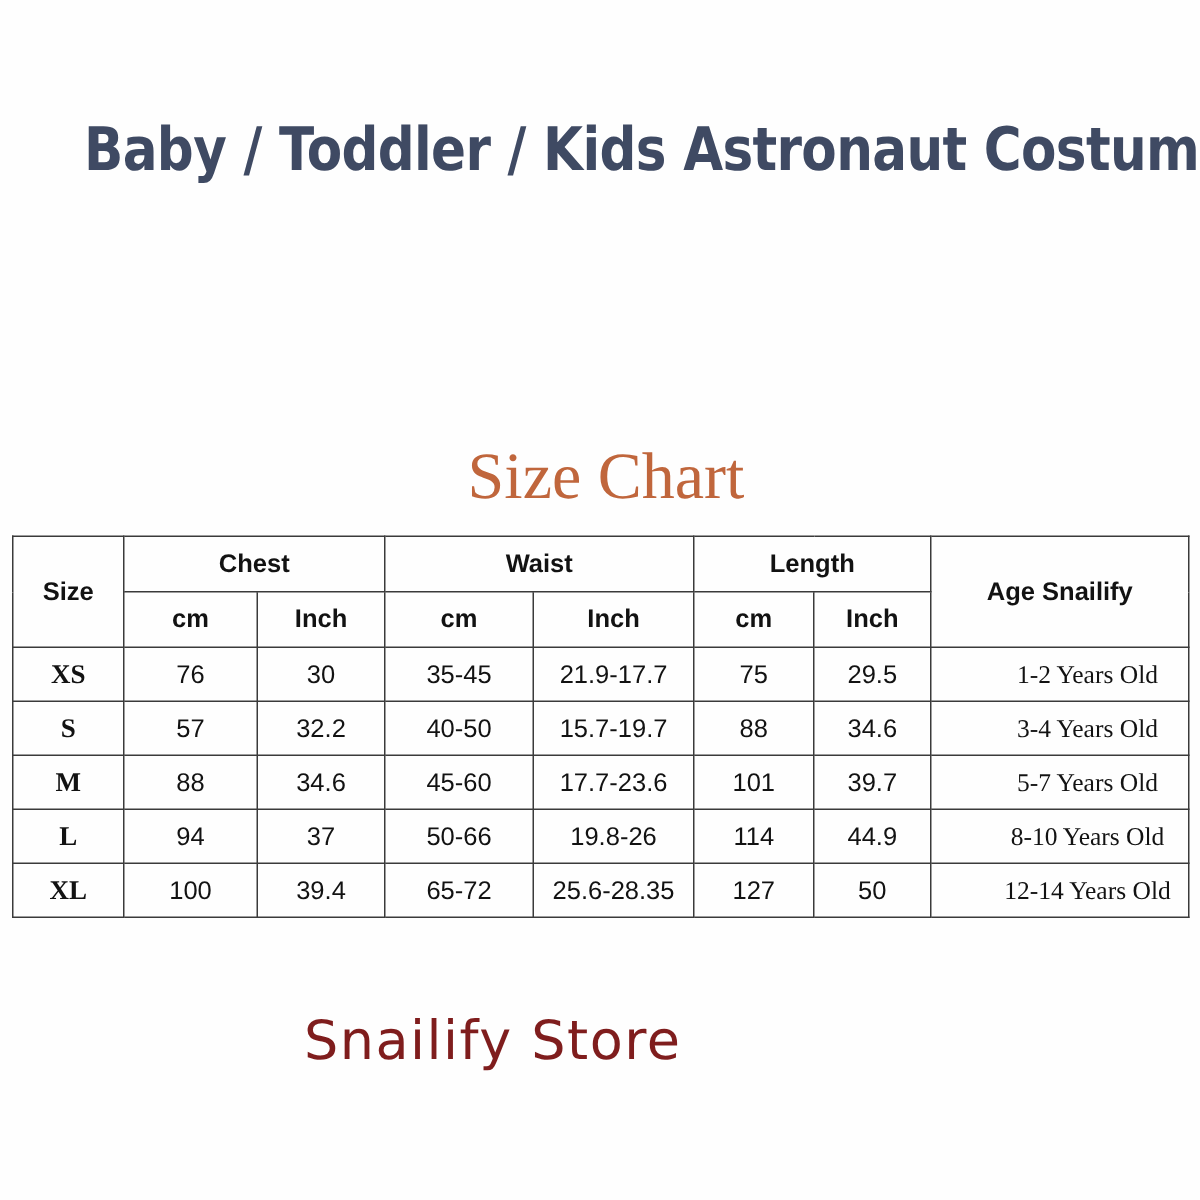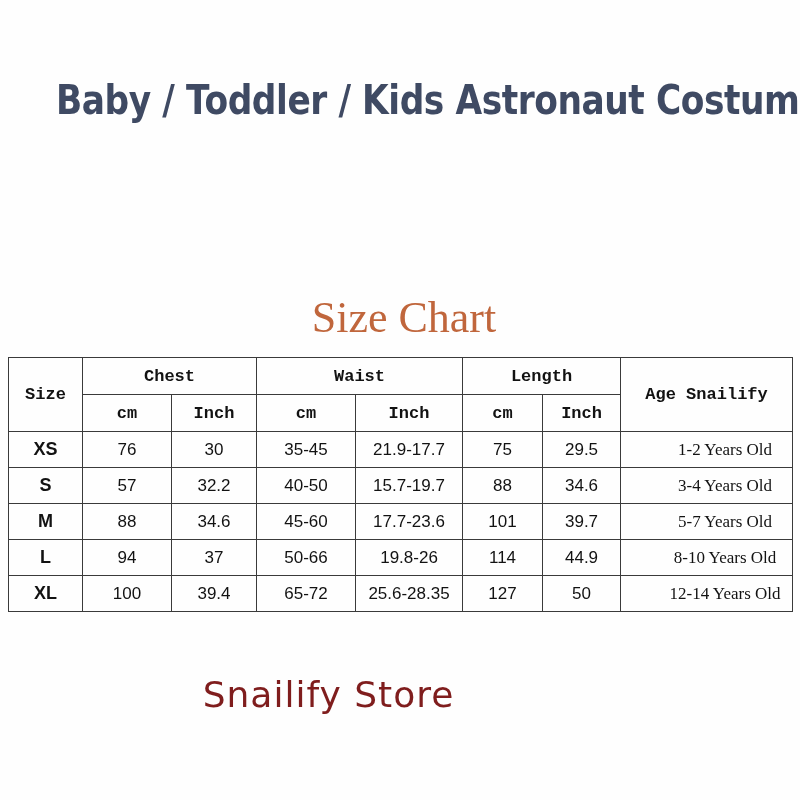--- a/index.html
+++ b/index.html
@@ -70,37 +70,37 @@
   }
   table.size-table td,
   table.size-table th {
     border: 1px solid #3a3a3a;
     text-align: center;
     vertical-align: middle;
     padding: 0;
     color: #121212;
   }
   table.size-table thead th {
-    font-family: Liberation Mono, monospace;
+    font-family: Liberation Sans, sans-serif;
     font-weight: bold;
     font-size: 17px;
     height: 36px;
   }
   th.size-head,
   th.age-head {
     font-size: 17px;
   }
   table.size-table tbody td {
     height: 35px;
     font-family: "Liberation Sans", sans-serif;
     font-size: 17px;
     font-weight: normal;
   }
   table.size-table tbody td.size-cell {
-    font-family: Liberation Sans, sans-serif;
+    font-family: Liberation Serif, serif;
     font-weight: bold;
     font-size: 18px;
   }
   table.size-table tbody td.age-cell {
     font-family: "Liberation Serif", serif;
     font-weight: normal;
     font-size: 17px;
     padding-left: 37px;
   }
 

